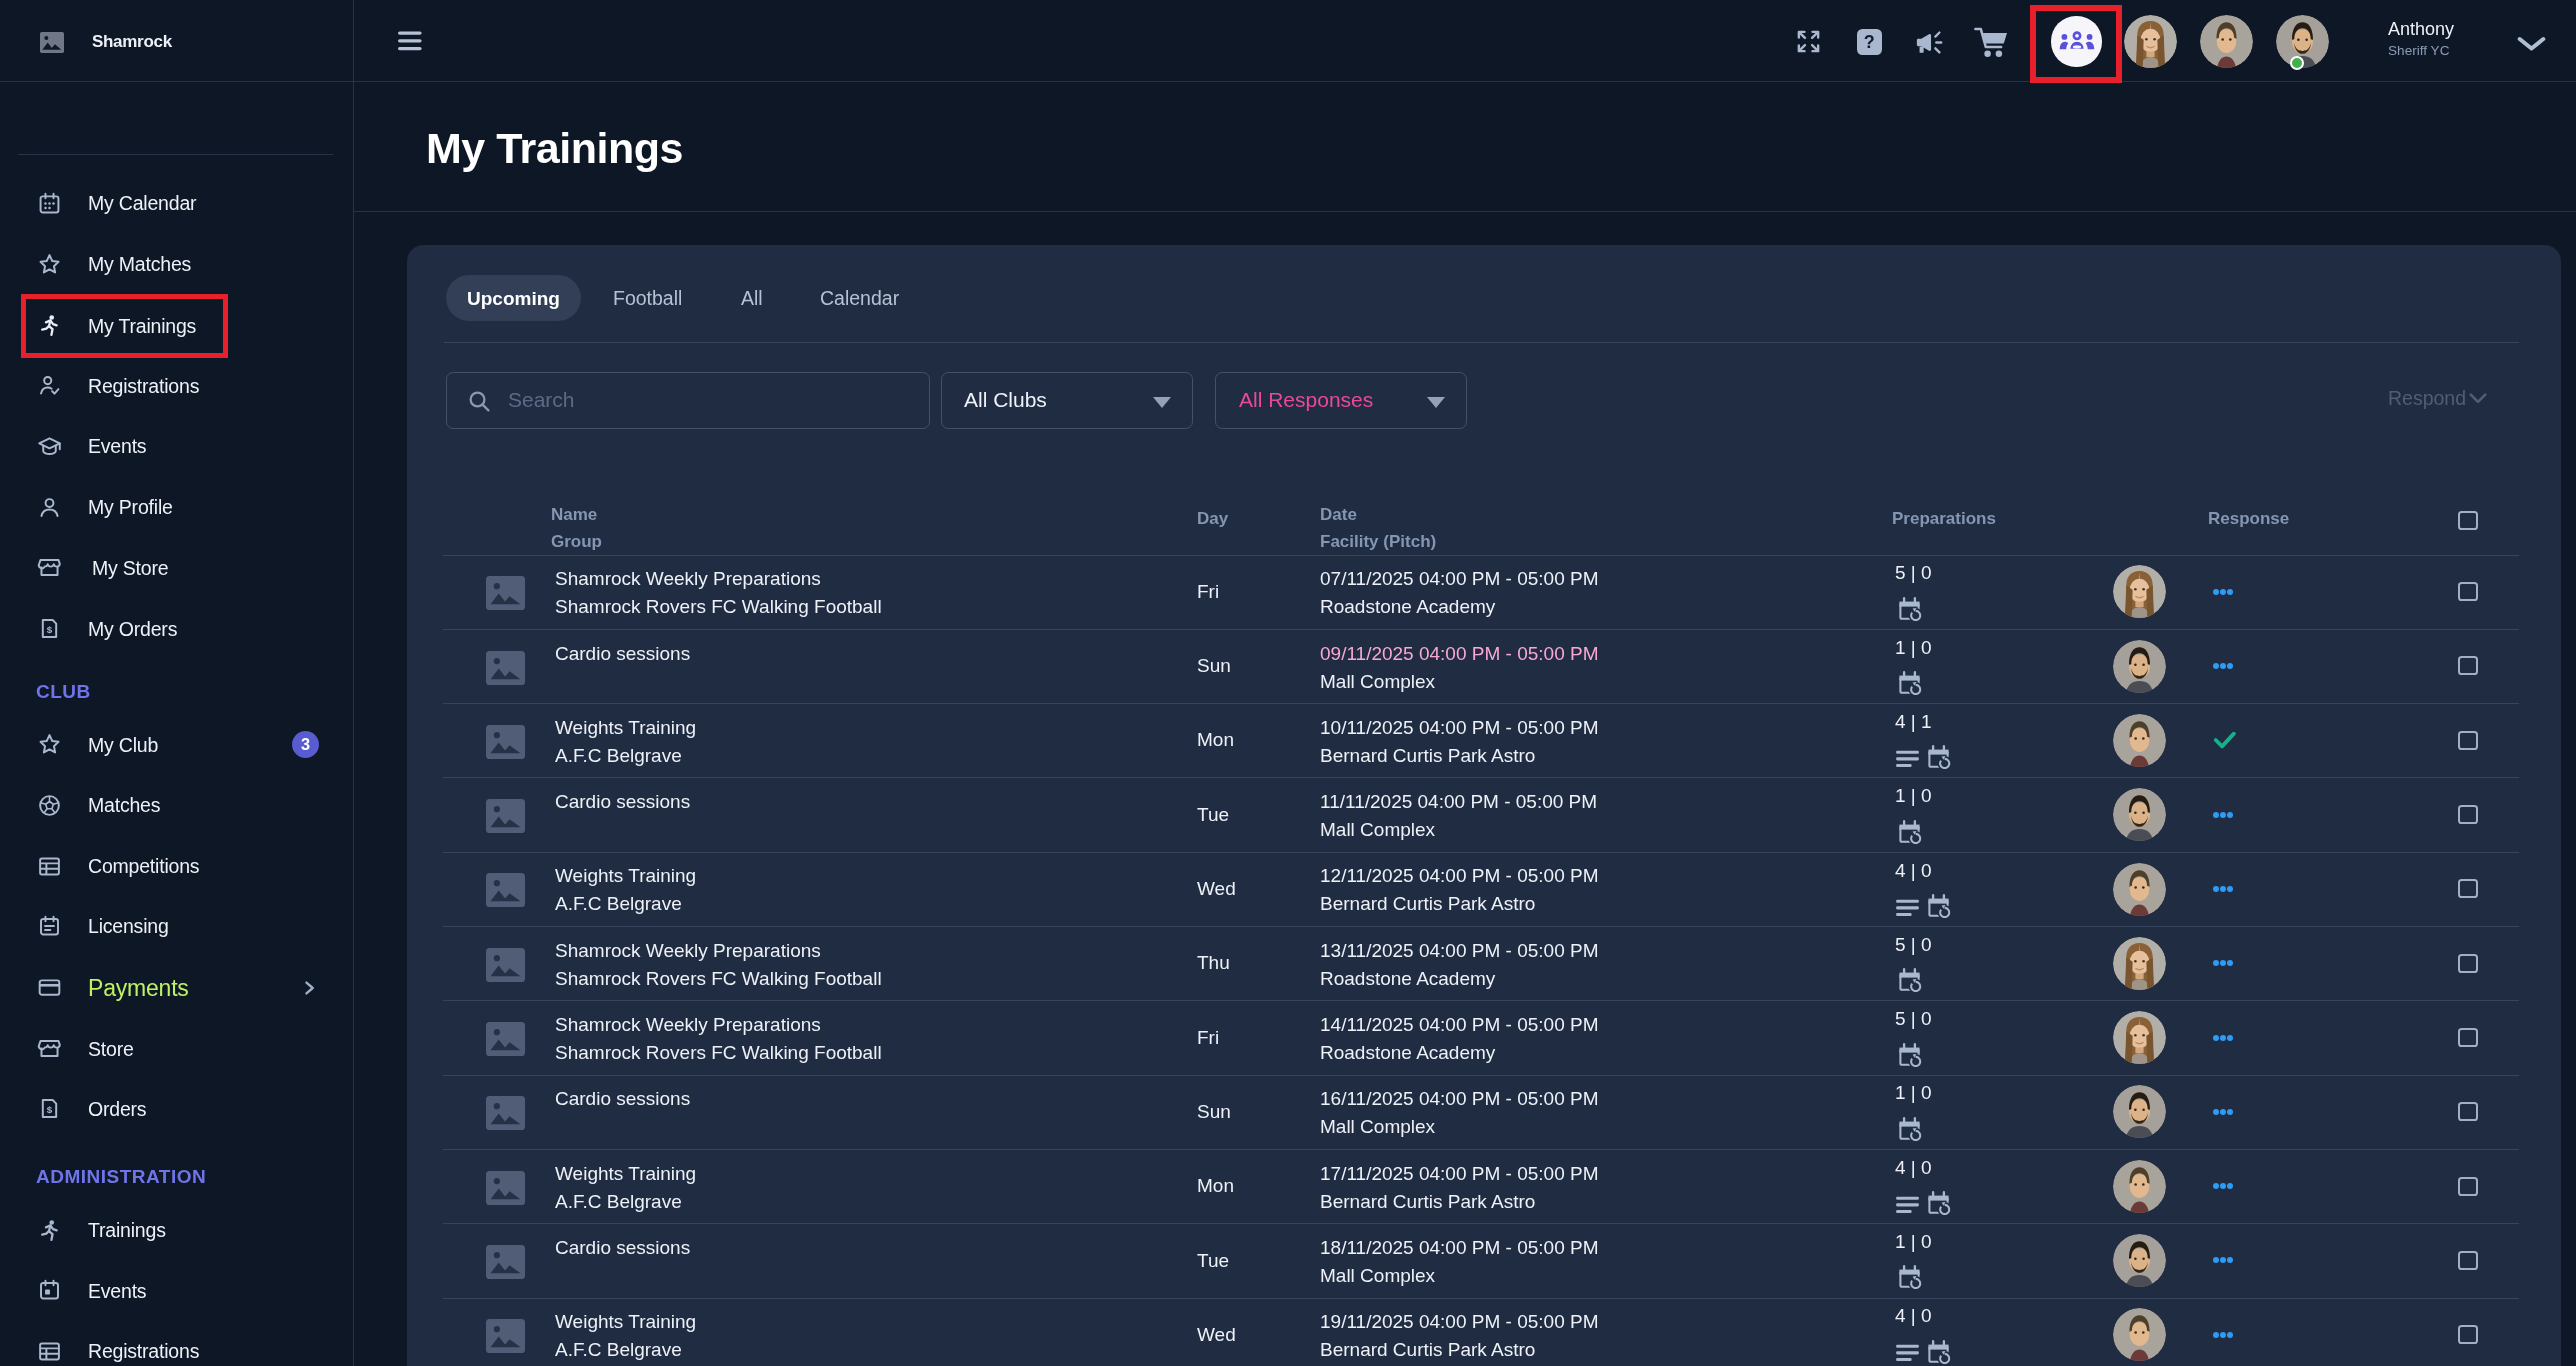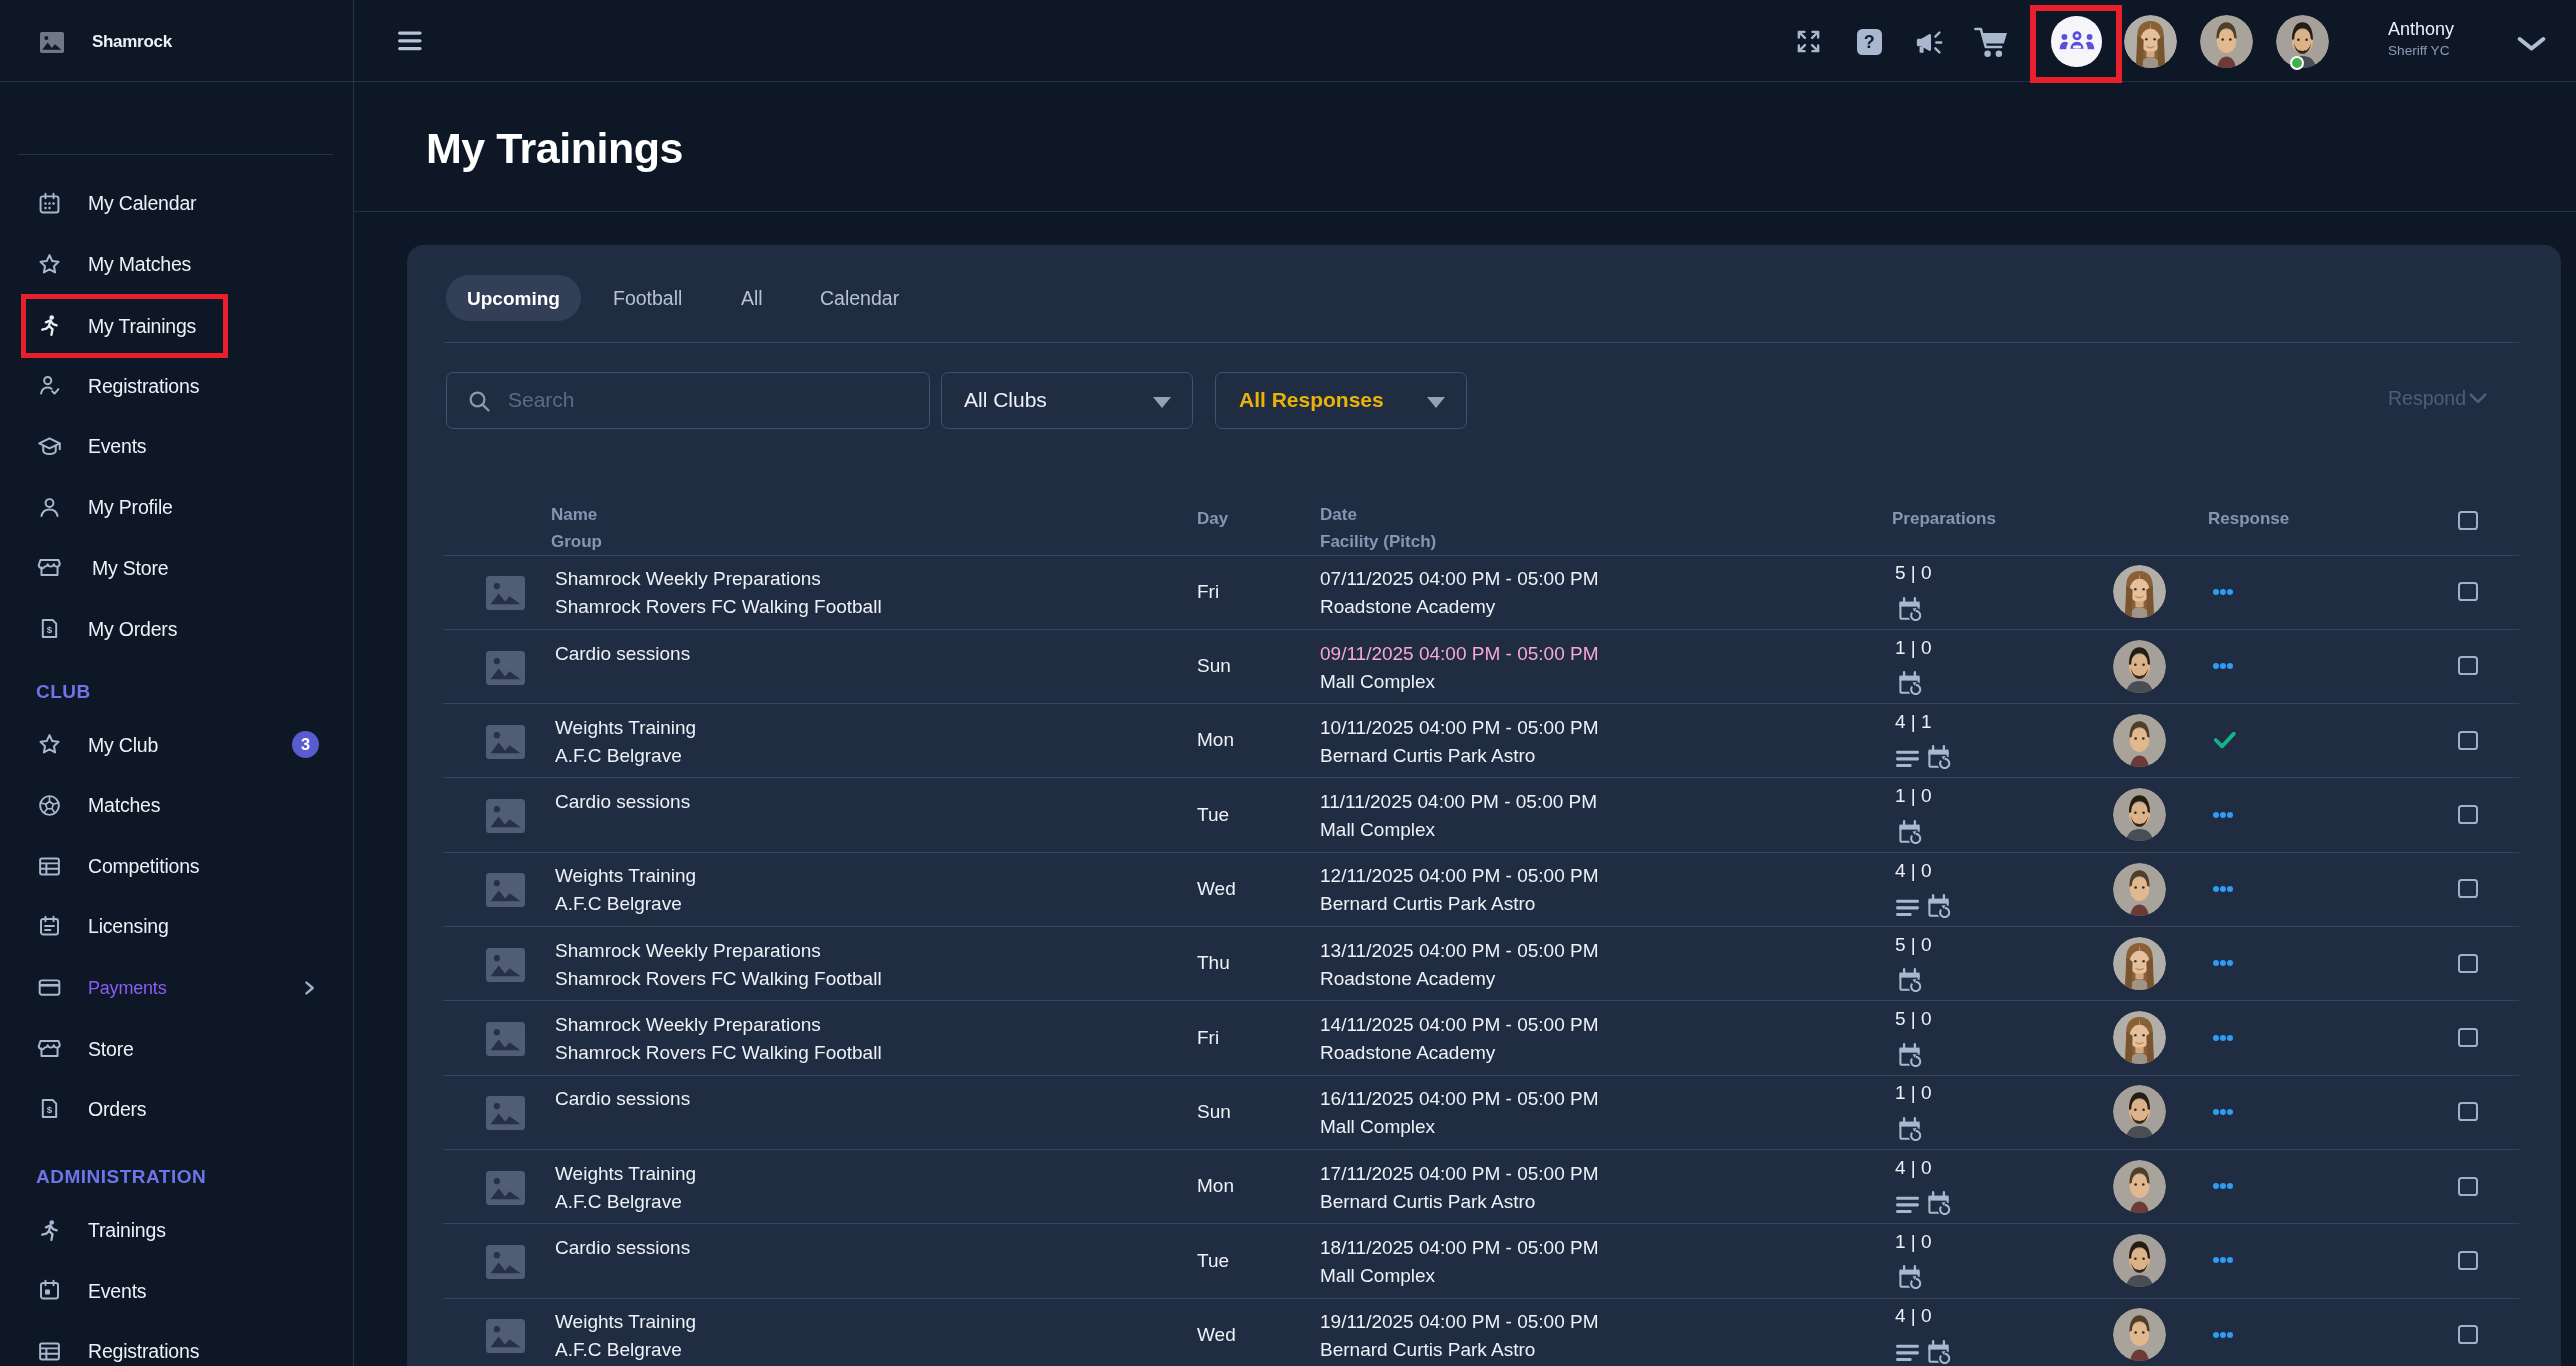--- a/index.html
+++ b/index.html
@@ -81,21 +81,21 @@
 <svg class="a" style="left:37px;top:914px" width="25" height="25" viewBox="0 0 28 28" fill="none">
     <rect x="4.5" y="5.5" width="19" height="17.5" rx="2.5" stroke="#a9b8ce" stroke-width="2.2"></rect>
     <path d="M9.5 3v5M18.5 3v5" stroke="#a9b8ce" stroke-width="2.2" stroke-linecap="round"></path>
     <path d="M9 13.5h10M9 18h6" stroke="#a9b8ce" stroke-width="2.2" stroke-linecap="round"></path>
   </svg>
 <div class="a" style="left:88px;top:914px;font-size:19.5px;color:#eef2f8;line-height:24.5px;letter-spacing:-0.2px;">Licensing</div>
 <svg class="a" style="left:37px;top:975px" width="25" height="25" viewBox="0 0 28 28" fill="none">
     <rect x="3" y="6" width="22" height="16" rx="2.5" stroke="#a9b8ce" stroke-width="2.2"></rect>
     <path d="M3 11.5h22" stroke="#a9b8ce" stroke-width="3"></path>
   </svg>
-<div class="a" style="left:88px;top:976px;font-size:18px;color:#8b5cf6;line-height:24.5px;letter-spacing:-0.2px;">Payments</div>
+<div class="a" style="left:88px;top:976px;font-size:23px;color:#bef264;line-height:24.5px;letter-spacing:-0.2px;">Payments</div>
 <svg class="a" style="left:37px;top:1036px" width="25" height="25" viewBox="0 0 28 28" fill="none">
     <path d="M5 13v9.5h18V13" stroke="#a9b8ce" stroke-width="2.2" stroke-linejoin="round"></path>
     <path d="M4 5.5h20l1.5 4.2a3.4 3.4 0 01-3.3 3.3 3.5 3.5 0 01-3.4-2.6 3.5 3.5 0 01-3.4 2.6 3.5 3.5 0 01-3.4-2.6 3.5 3.5 0 01-3.4 2.6A3.4 3.4 0 012.5 9.7z" stroke="#a9b8ce" stroke-width="2.2" stroke-linejoin="round"></path>
   </svg>
 <div class="a" style="left:88px;top:1037px;font-size:19.5px;color:#eef2f8;line-height:24.5px;letter-spacing:-0.2px;">Store</div>
 <svg class="a" style="left:37px;top:1096px" width="25" height="25" viewBox="0 0 28 28" fill="none">
     <path d="M6.5 4.5h11l4 4v15h-15z" stroke="#a9b8ce" stroke-width="2.2" stroke-linejoin="round"></path>
     <text x="14" y="18.5" font-family="Liberation Sans" font-size="11" font-weight="bold" fill="#a9b8ce" text-anchor="middle">$</text>
   </svg>
 <div class="a" style="left:88px;top:1097px;font-size:19.5px;color:#eef2f8;line-height:24.5px;letter-spacing:-0.2px;">Orders</div>
@@ -220,21 +220,21 @@
 <div class="a" style="left:446px;top:372px;width:484px;height:57px;border:1.4px solid #42526b;border-radius:7.2px"></div>
 <svg class="a" style="left:468px;top:390px" width="23.6" height="23.6" viewBox="0 0 26 26" fill="none">
     <circle cx="10.5" cy="10.5" r="7.6" stroke="#8b99af" stroke-width="2.5"></circle>
     <path d="M16.4 16.4L22.5 22.5" stroke="#8b99af" stroke-width="2.5" stroke-linecap="round"></path>
   </svg>
 <div class="a" style="left:508px;top:387px;font-size:21px;color:#5b6b85;line-height:26px;">Search</div>
 <div class="a" style="left:941px;top:372px;width:252px;height:57px;border:1.4px solid #42526b;border-radius:7.2px"></div>
 <div class="a" style="left:964px;top:387px;font-size:21px;color:#eef2f8;line-height:26px;">All Clubs</div>
 <div class="a" style="left:1153px;top:397px;width:0px;height:0px;border-left:9px solid transparent;border-right:9px solid transparent;border-top:11px solid #94a2b8"></div>
 <div class="a" style="left:1215px;top:372px;width:252px;height:57px;border:1.4px solid #42526b;border-radius:7.2px"></div>
-<div class="a" style="left:1239px;top:387px;font-size:21px;color:#eab308;line-height:26px;font-weight:bold;">All Responses</div>
+<div class="a" style="left:1239px;top:387px;font-size:21px;color:#ec4899;line-height:26px;">All Responses</div>
 <div class="a" style="left:1427px;top:397px;width:0px;height:0px;border-left:9px solid transparent;border-right:9px solid transparent;border-top:11px solid #94a2b8"></div>
 <div class="a" style="left:2388px;top:386px;font-size:19.5px;color:#4f5e76;line-height:24.5px;">Respond</div>
 <svg class="a" style="left:2468px;top:391px" width="20" height="14.5" viewBox="0 0 22 16" fill="none">
     <path d="M3 4l8 8 8-8" stroke="#4f5e76" stroke-width="3" fill="none" stroke-linecap="round" stroke-linejoin="round"></path>
   </svg>
 <div class="a" style="left:551px;top:504px;font-size:17px;color:#8496b2;line-height:21px;font-weight:700;">Name</div>
 <div class="a" style="left:551px;top:531px;font-size:17px;color:#8496b2;line-height:21px;font-weight:700;">Group</div>
 <div class="a" style="left:1197px;top:508px;font-size:17px;color:#8496b2;line-height:21px;font-weight:700;">Day</div>
 <div class="a" style="left:1320px;top:504px;font-size:17px;color:#8496b2;line-height:21px;font-weight:700;">Date</div>
 <div class="a" style="left:1320px;top:531px;font-size:17px;color:#8496b2;line-height:21px;font-weight:700;">Facility (Pitch)</div>

